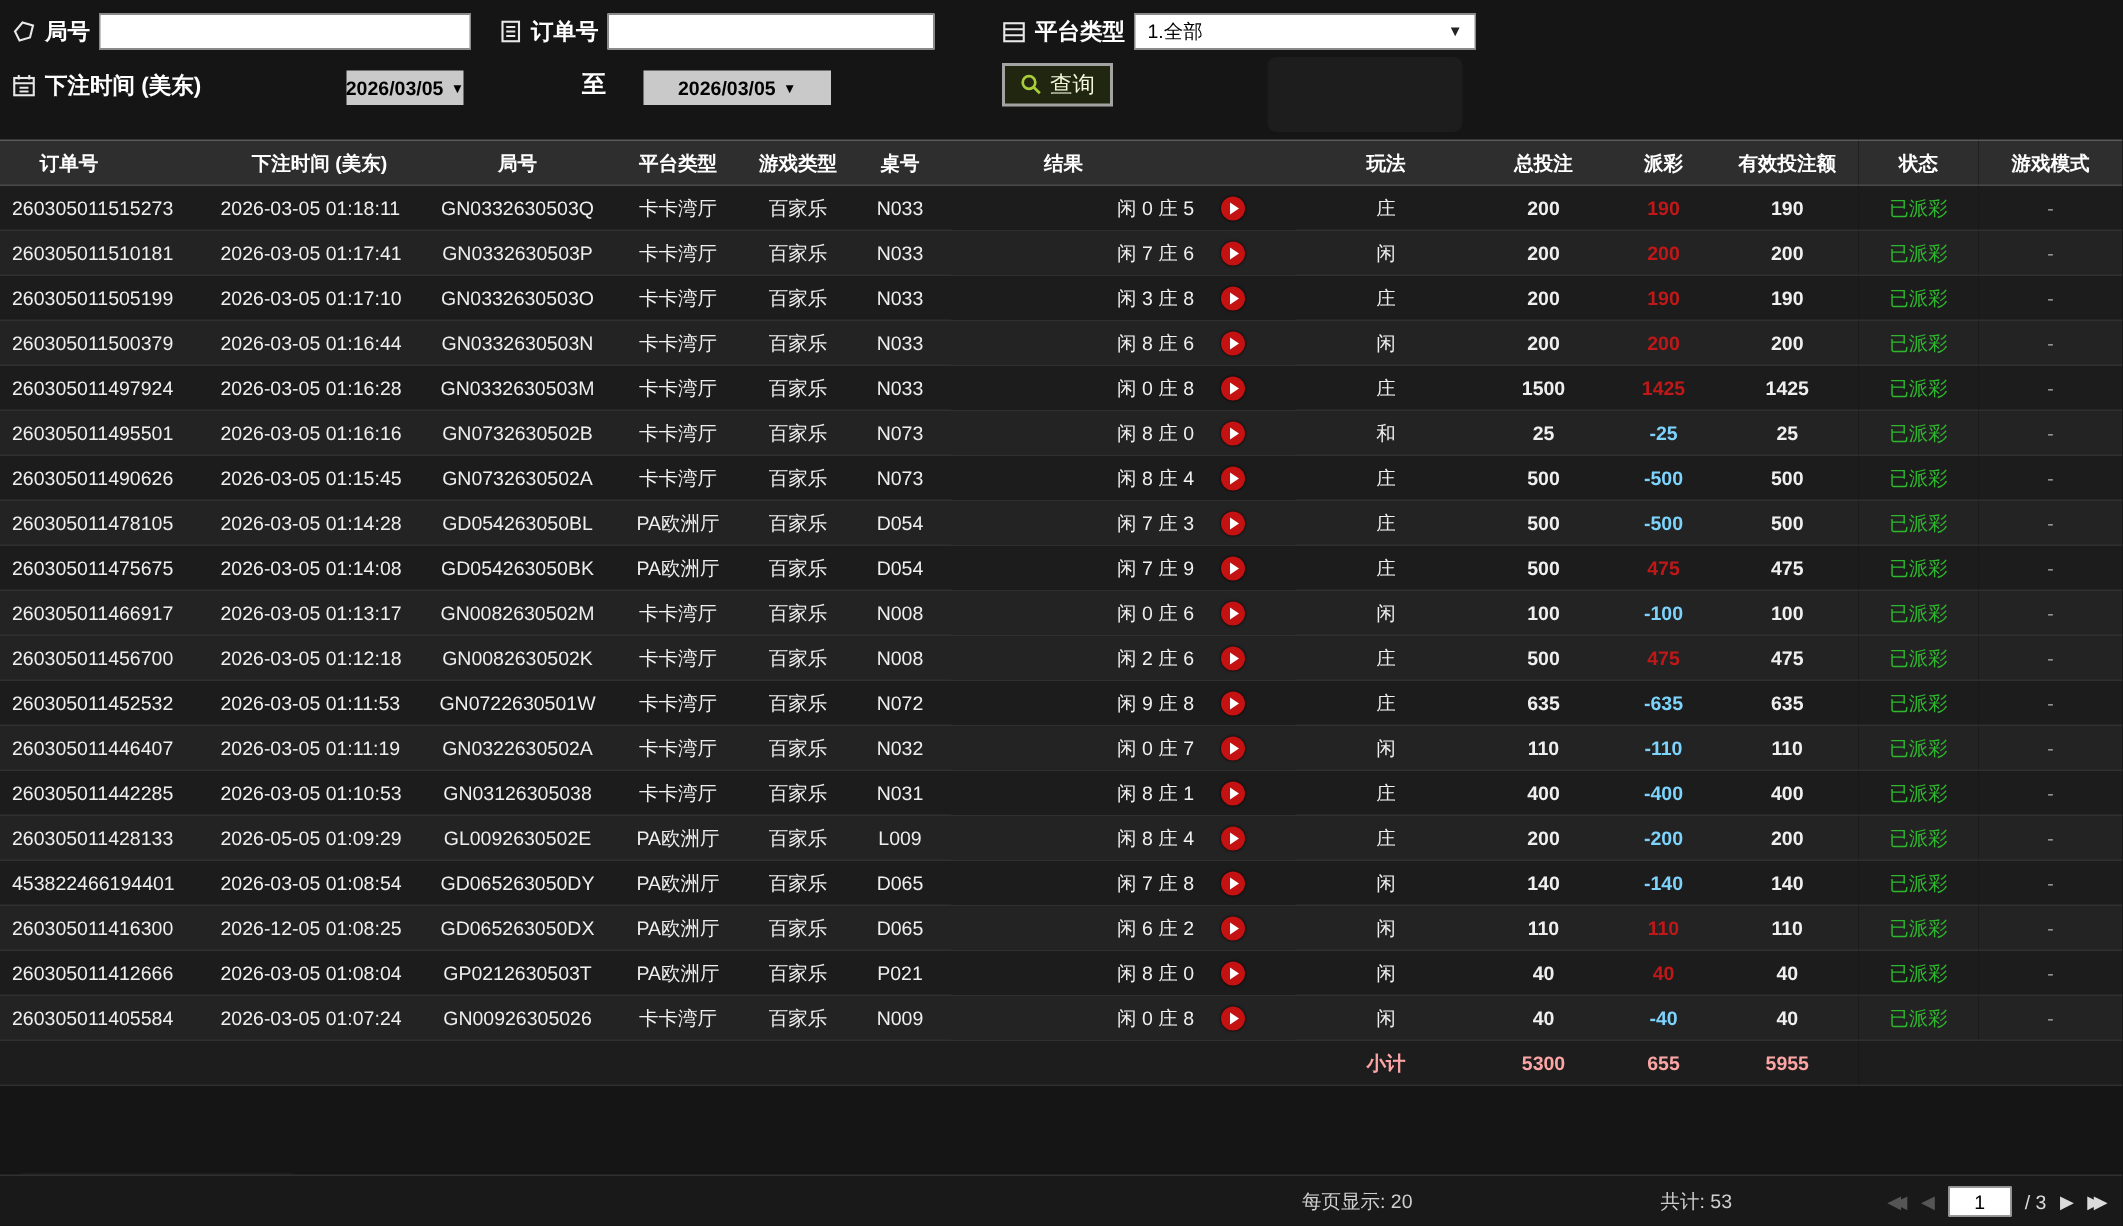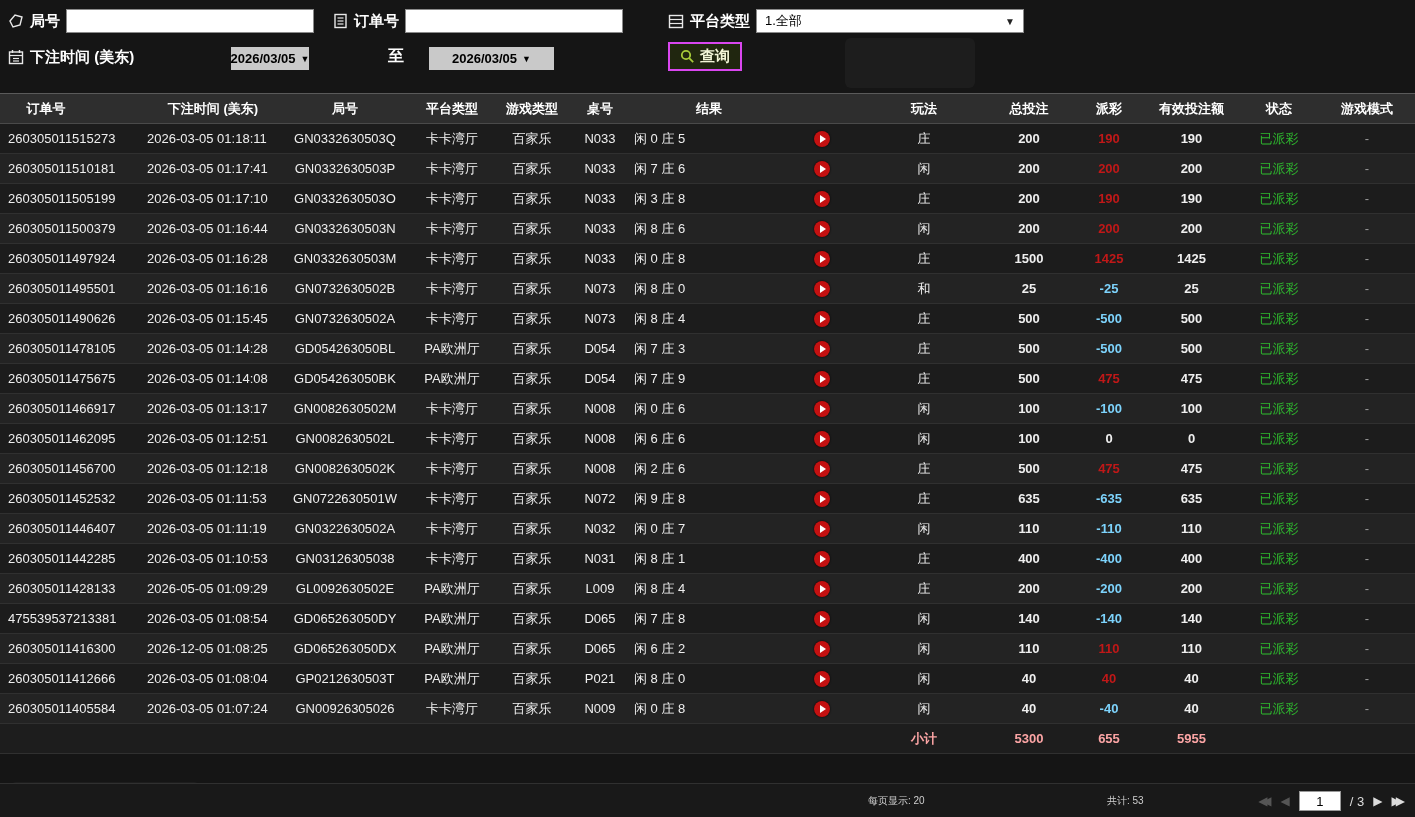--- a/index.html
+++ b/index.html
@@ -17,56 +17,56 @@
   .fgroup{position:absolute;display:flex;align-items:center;gap:6px;height:26px}
   .f-label{font-weight:bold;font-size:15px;color:#fff;white-space:nowrap}
   .f-icon{display:inline-flex;align-items:center}
   .f-icon svg{display:block}
   .text-input{height:24px;background:#fff;border:1px solid #8a8a8a;font-size:13px;padding:0 6px;color:#111;outline:none}
   .g-gameid{top:8px;left:8px}
   .g-gameid .text-input{width:248px}
   .g-orderid{top:8px;left:333px}
   .g-orderid .text-input{width:218px}
   .g-platform{top:8px;left:668px}
-  .select{width:268px;height:24px;background:#fff;color:#000;display:flex;align-items:center;justify-content:space-between;padding:0 8px;font-size:13px;cursor:pointer;border:1px solid #8a8a8a}
+  .select{width:228px;height:24px;background:#fff;color:#000;display:flex;align-items:center;justify-content:space-between;padding:0 8px;font-size:13px;cursor:pointer;border:1px solid #8a8a8a}
   .select .arrow{font-size:10px;color:#222}
   .g-bettime{top:44px;left:8px}
   .date-select{position:absolute;height:23px;background:#c9c9c9;color:#000;display:flex;align-items:center;justify-content:center;gap:5px;font-size:13px;font-weight:bold;cursor:pointer}
   .date-from{top:47px;left:231px;width:78px}
   .date-to{top:47px;left:429px;width:125px}
   .date-select .arrow{font-size:9px}
   .zhi{position:absolute;top:46px;left:388px;font-weight:bold;font-size:16px;color:#fff}
-  .query-btn{position:absolute;top:42px;left:668px;height:29px;display:flex;align-items:center;gap:5px;padding:0 10px;background:#20260f;border:2px solid #d946ef;color:#f3f6d8;font-size:15px;font-weight:bold;cursor:pointer;font-family:inherit}
+  .query-btn{position:absolute;top:42px;left:668px;height:29px;display:flex;align-items:center;gap:5px;padding:0 10px;background:#20260f;border:2px solid #a3a3a3;color:#f3f6d8;font-size:15px;font-weight:normal;cursor:pointer;font-family:inherit}
   .query-btn svg{display:block}
 
   
   table{position:absolute;top:93px;left:0;width:1415px;border-collapse:collapse;table-layout:fixed;font-size:13px;border-top:1px solid #5a5a5a}
   th{height:30px;background:#2e2e2e;color:#fff;font-weight:bold;font-size:13px;border-bottom:1px solid #4a4a4a;white-space:nowrap;overflow:hidden}
   th.c0{padding-right:50px}
   th.c6{padding-right:80px}
   td{height:30px;text-align:center;border-bottom:1px solid #303030;white-space:nowrap;overflow:hidden;color:#efefef}
   tr.odd td{background:#1c1c1c}
   tr.even td{background:#232323}
   td.c0{text-align:left;padding-left:8px}
   td.c1{text-align:left;padding-left:5px}
   td.c12{color:#9a9a9a}
   td.pos{color:#c01818;font-weight:bold}
   td.neg{color:#7dd3fc;font-weight:bold}
   td.zero{color:#f0f0f0;font-weight:bold}
   td.status{color:#2eb82e}
   td.num{font-weight:bold}
   .result-cell{position:relative}
-  .res-text{position:absolute;left:0;top:0;width:150px;height:30px;line-height:30px;text-align:left}
+  .res-text{position:absolute;left:12px;top:0;width:150px;height:30px;line-height:30px;text-align:right}
   .play-btn{position:absolute;left:180px;top:7px;width:16px;height:16px;border-radius:50%;background:#c41111;display:flex;align-items:center;justify-content:center;cursor:pointer;box-shadow:0 0 2px #000}
   .tri{width:0;height:0;border-left:6px solid #fff;border-top:4px solid transparent;border-bottom:4px solid transparent;margin-left:2px}
   tr.summary td{background:#1d1d1d;color:#fca5a5;font-weight:bold;border-bottom:1px solid #303030}
 
   
   .footer{position:absolute;left:0;right:0;top:783px;height:34px;background:#191919;border-top:1px solid #303030}
-  .pg-info{position:absolute;top:0;height:34px;line-height:34px;font-size:10px;color:#cfcfcf}
+  .pg-info{position:absolute;top:0;height:34px;line-height:34px;font-size:13px;color:#cfcfcf}
   .page-size{left:868px}
   .total-count{left:1107px}
   .pager{position:absolute;right:10px;top:0;height:34px;display:flex;align-items:center;gap:9px}
   .pg-btn{font-size:12px;cursor:pointer;color:#dcdcdc;user-select:none}
   .pg-btn.dbl{letter-spacing:-5px;padding-right:5px}
   .pg-btn.disabled{color:#555;cursor:default}
   .page-input{width:42px;height:20px;background:#fff;border:1px solid #999;color:#000;text-align:center;font-size:13px;outline:none}
   .page-total{font-size:13px;color:#dcdcdc}
 </style>
 </head>
@@ -381,40 +381,20 @@
               <span class="tri"></span>
             </span>
           </td>
           <td class="c7">闲</td>
           <td class="c8 num">100</td>
           <td class="c9 neg">-100</td>
           <td class="c10 num">100</td>
           <td class="c11 status">已派彩</td>
           <td class="c12">-</td>
         </tr>
-        <tr class="odd">
-          <td class="c0">260305011462095</td>
-          <td class="c1">2026-03-05 01:12:51</td>
-          <td class="c2">GN0082630502L</td>
-          <td class="c3">卡卡湾厅</td>
-          <td class="c4">百家乐</td>
-          <td class="c5">N008</td>
-          <td class="c6 result-cell">
-            <span class="res-text">闲 6 庄 6</span>
-            <span class="play-btn">
-              <span class="tri"></span>
-            </span>
-          </td>
-          <td class="c7">闲</td>
-          <td class="c8 num">100</td>
-          <td class="c9 zero">0</td>
-          <td class="c10 num">0</td>
-          <td class="c11 status">已派彩</td>
-          <td class="c12">-</td>
-        </tr>
         <tr class="even">
           <td class="c0">260305011456700</td>
           <td class="c1">2026-03-05 01:12:18</td>
           <td class="c2">GN0082630502K</td>
           <td class="c3">卡卡湾厅</td>
           <td class="c4">百家乐</td>
           <td class="c5">N008</td>
           <td class="c6 result-cell">
             <span class="res-text">闲 2 庄 6</span>
             <span class="play-btn">
@@ -502,21 +482,21 @@
             </span>
           </td>
           <td class="c7">庄</td>
           <td class="c8 num">200</td>
           <td class="c9 neg">-200</td>
           <td class="c10 num">200</td>
           <td class="c11 status">已派彩</td>
           <td class="c12">-</td>
         </tr>
         <tr class="odd">
-          <td class="c0">475539537213381</td>
+          <td class="c0">453822466194401</td>
           <td class="c1">2026-03-05 01:08:54</td>
           <td class="c2">GD065263050DY</td>
           <td class="c3">PA欧洲厅</td>
           <td class="c4">百家乐</td>
           <td class="c5">D065</td>
           <td class="c6 result-cell">
             <span class="res-text">闲 7 庄 8</span>
             <span class="play-btn">
               <span class="tri"></span>
             </span>

